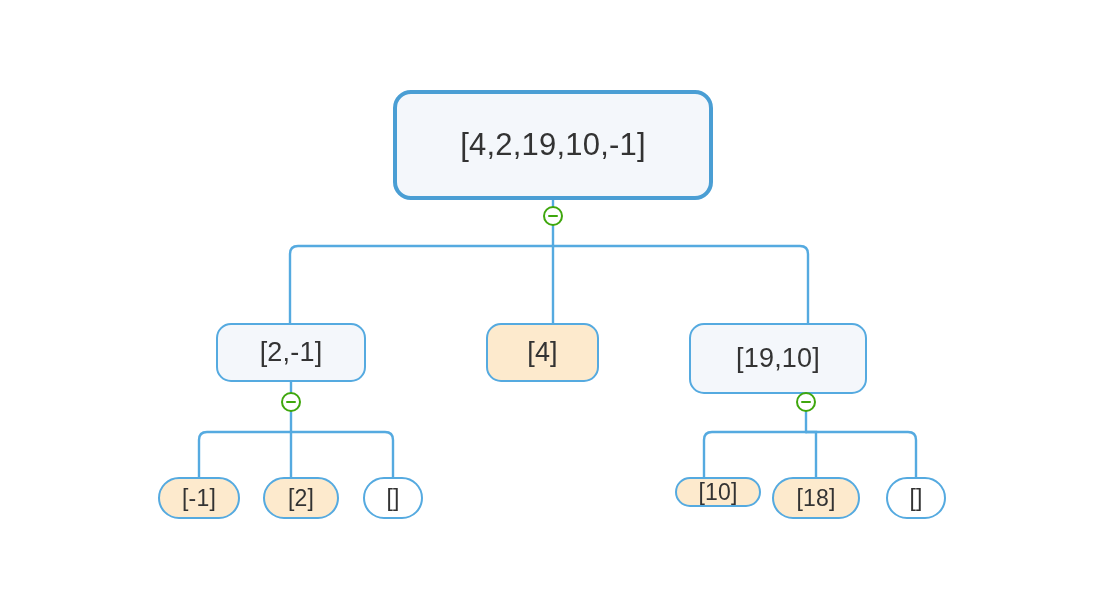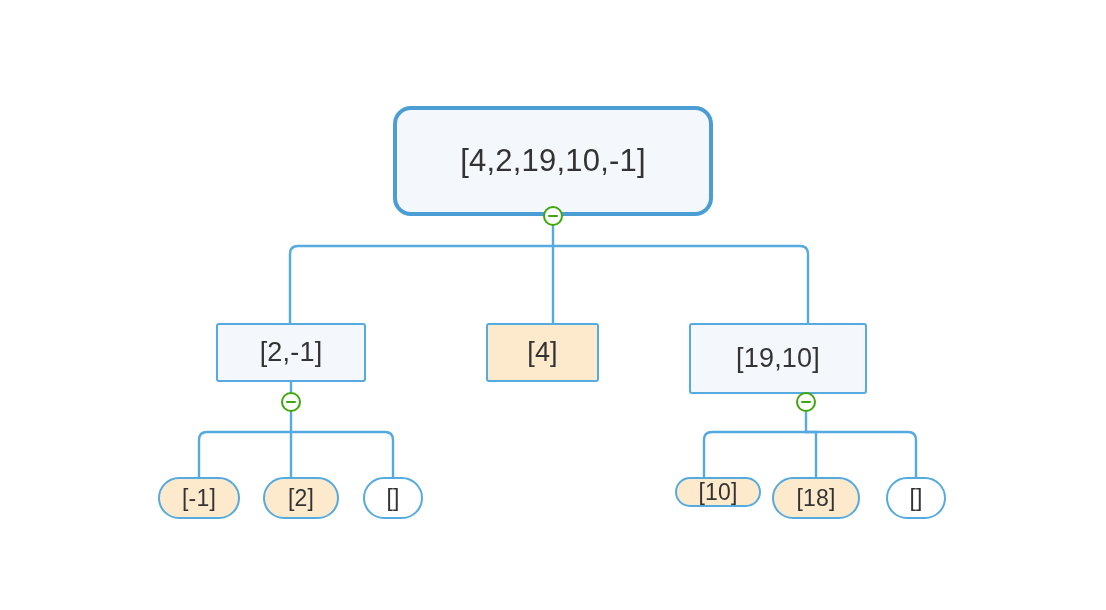--- a/index.html
+++ b/index.html
@@ -35,26 +35,25 @@
     justify-content: center;
     color: #333333;
     white-space: nowrap;
     letter-spacing: 0.2px;
   }
   .node-root {
     border: 4px solid #4a9ed4;
     background: #f4f7fb;
     border-radius: 18px;
     font-size: 31px;
-    margin-top: 16px;
   }
   .node-branch {
     border: 2px solid #55aae0;
     background: #f4f7fb;
-    border-radius: 3px;
+    border-radius: 15px;
     font-size: 27px;
   }
   .node-branch.orange {
     background: #fdeacd;
   }
   .node-leaf {
     border: 2px solid #55aae0;
     background: #ffffff;
     border-radius: 999px;
     font-size: 23px;

